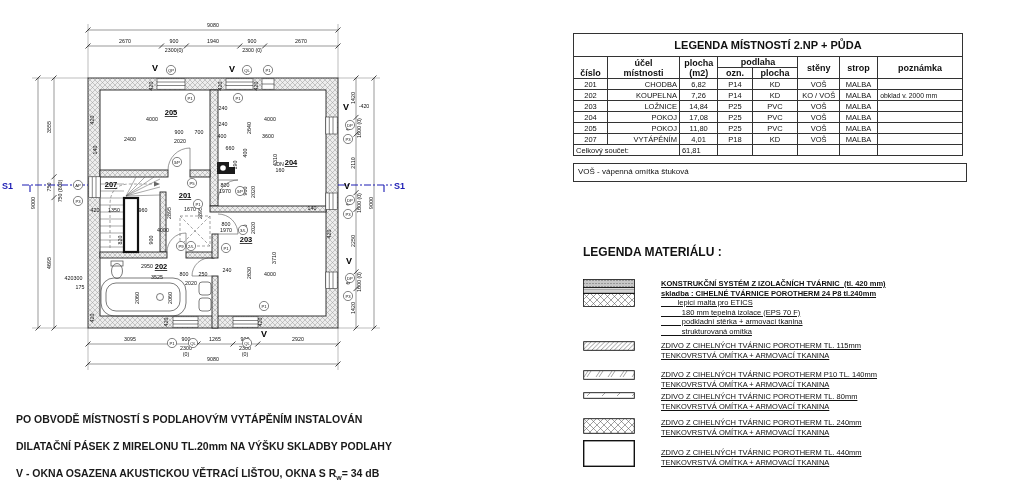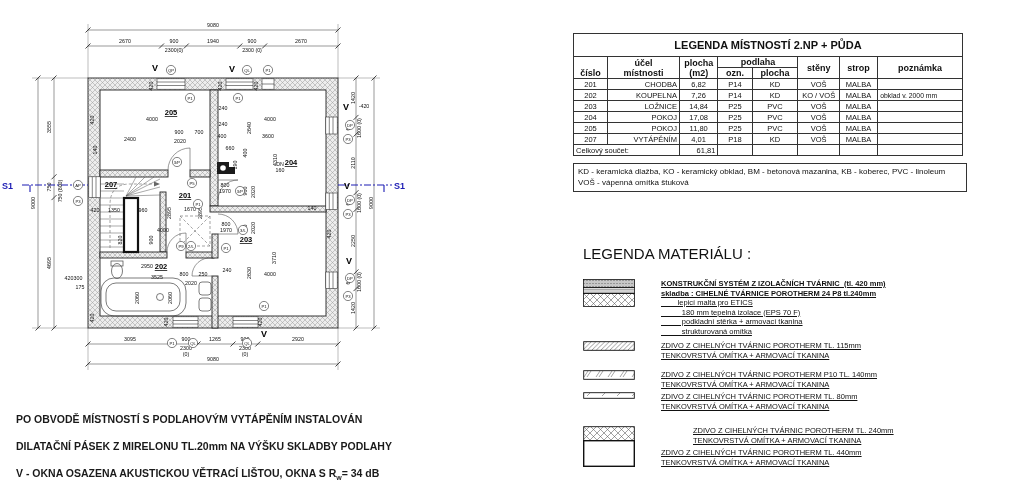--- a/index.html
+++ b/index.html
@@ -39,21 +39,21 @@
   #rooms th{font-size:9px;font-weight:bold;white-space:pre-line;}
   #rooms td.l{text-align:right;}
   #rooms td.note{font-size:6.8px;text-align:left;}
   #rooms tr.foot td{text-align:left;font-size:7.5px;}
 
   
   #abbrev{left:573px;top:163px;width:384px;border:1px solid #333;padding:3px 4px;
           font-size:8px;line-height:10.5px;}
 
   
-  #mat-head{left:583px;top:245px;font-size:15px;font-weight:normal;}
+  #mat-head{left:583px;top:245px;font-size:12px;font-weight:bold;}
   #materials{left:583px;top:279px;width:430px;height:215px;}
   .mat-item{position:absolute;left:0;display:flex;align-items:flex-start;}
   .mat-swatch{flex:0 0 auto;margin-right:26px;}
   .mat-text{font-size:7.5px;line-height:9.5px;white-space:pre;text-decoration:underline;}
   .mat-text .b{font-weight:bold;}
 </style>
 </head>
 <body>
 
 <div class="abs" id="plan-wrap">
@@ -451,32 +451,31 @@
         <td>P18</td>
         <td>KD</td>
         <td>VOŠ</td>
         <td>MALBA</td>
         <td class="note"></td>
       </tr>
     </tbody>
   <tfoot>
     <tr class="foot">
       <td colspan="2">Celkový součet:</td>
-      <td style="text-align:right">61,81</td>
+      <td style="text-align:left">61,81</td>
       <td></td>
         <td></td>
         <td></td>
         <td></td>
         <td></td>
     </tr>
   </tfoot>
 </table>
 
 <div class="abs" id="abbrev">
-  <div>KD - keramická dlažba, KO - keramický obklad, BM - betonová mazanina, KB - koberec, PVC - linoleum</div>
   <div>VOŠ - vápenná omítka štuková</div>
 </div>
 
 <div class="abs" id="mat-head">LEGENDA MATERIÁLU :</div>
 <div class="abs" id="materials">
     <div class="mat-item" style="top: 0px;">
       <svg width="52" height="28" class="mat-swatch">
         <rect x="0.5" y="0.5" width="51" height="8" fill="url(#p-dots)" stroke="#111" stroke-width="0.8"></rect>
         <rect x="0.5" y="8.5" width="51" height="6" fill="url(#p-hlines)" stroke="#111" stroke-width="0.8"></rect>
         <rect x="0.5" y="14.5" width="51" height="13" fill="url(#p-cross)" stroke="#111" stroke-width="0.8"></rect>
@@ -494,21 +493,21 @@
         <rect x="0.7" y="0.7" width="50.6" height="8.6" fill="url(#p-pairs)" stroke="#111" stroke-width="0.9"></rect>
       </svg>
       <div class="mat-text"><div>ZDIVO Z CIHELNÝCH TVÁRNIC POROTHERM P10 TL. 140mm</div><div>TENKOVRSTVÁ OMÍTKA + ARMOVACÍ TKANINA</div></div>
     </div>
     <div class="mat-item" style="top: 113px;">
       <svg width="52" height="7" class="mat-swatch">
         <rect x="0.7" y="0.7" width="50.6" height="5.6" fill="url(#p-sparse)" stroke="#111" stroke-width="0.9"></rect>
       </svg>
       <div class="mat-text"><div>ZDIVO Z CIHELNÝCH TVÁRNIC POROTHERM TL. 80mm</div><div>TENKOVRSTVÁ OMÍTKA + ARMOVACÍ TKANINA</div></div>
     </div>
-    <div class="mat-item" style="top: 147px; gap: 32px;">
+    <div class="mat-item" style="top: 139px;">
       <svg width="52" height="16" class="mat-swatch">
         <rect x="0.7" y="0.7" width="50.6" height="14.6" fill="url(#p-cross)" stroke="#111" stroke-width="0.9"></rect>
       </svg>
       <div class="mat-text"><div>ZDIVO Z CIHELNÝCH TVÁRNIC POROTHERM TL. 240mm</div><div>TENKOVRSTVÁ OMÍTKA + ARMOVACÍ TKANINA</div></div>
     </div>
     <div class="mat-item" style="top: 161px; align-items: flex-end;">
       <svg width="52" height="27" class="mat-swatch">
         <rect x="0.7" y="0.7" width="50.6" height="25.6" fill="#ffffff" stroke="#111" stroke-width="1.4"></rect>
       </svg>
       <div class="mat-text" style="margin-top: 7px;"><div>ZDIVO Z CIHELNÝCH TVÁRNIC POROTHERM TL. 440mm</div><div>TENKOVRSTVÁ OMÍTKA + ARMOVACÍ TKANINA</div></div>

